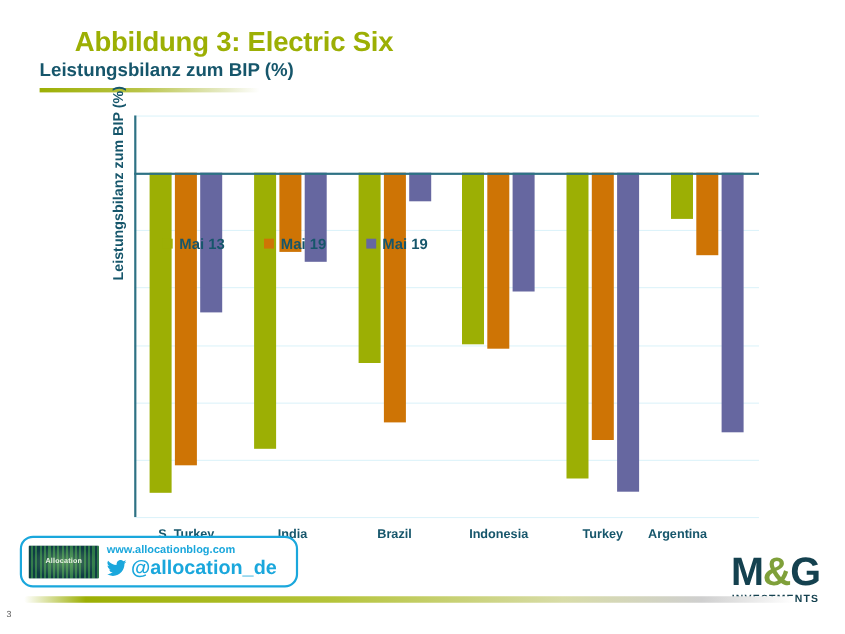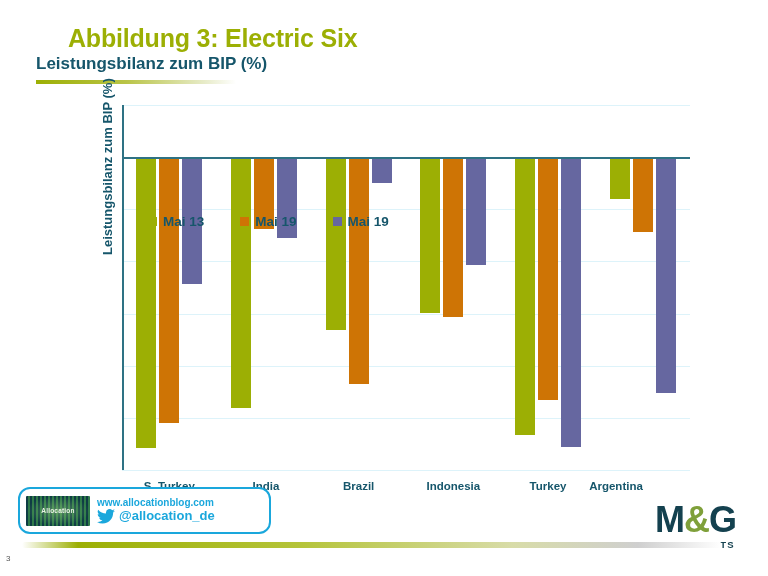--- a/index.html
+++ b/index.html
@@ -100,24 +100,24 @@
     background: radial-gradient(ellipse at center, rgba(140,200,120,.55) 0%, rgba(20,60,68,0) 70%);
   }
   #blog-logo-text {
     position: relative; z-index: 2; color: #eaf3e4;
     font-size: 6.5px; font-weight: bold; letter-spacing: .2px;
   }
   #blog-lines { display: flex; flex-direction: column; gap: 1px; }
   #blog-url { font-size: 10px; font-weight: bold; color: #1AA7DC; line-height: 1.1; white-space: nowrap; }
   #blog-handle-row { display: flex; align-items: center; gap: 4px; }
   #twitter-bird { flex: 0 0 auto; }
-  #blog-handle { font-size: 13px; font-weight: bold; color: #1AA7DC; line-height: 1.1; white-space: nowrap; }
-
-  
-  #mg-logo { position: absolute; left: 655px; top: 502px; width: 100px; }
+  #blog-handle { font-size: 18px; font-weight: bold; color: #1AA7DC; line-height: 1.1; white-space: nowrap; }
+
+  
+  #mg-logo { position: absolute; left: 655px; top: 502px; width: 100px; text-align: center; }
   #mg-wordmark {
     font-size: 36px; font-weight: bold; color: #14414F; line-height: 1;
     letter-spacing: -1px; position: relative;
   }
   #mg-amp { color: #7FA03A; }
   #mg-sub {
     font-size: 9.5px; font-weight: bold; color: #14414F;
     letter-spacing: 1.1px; margin-top: 1px;
   }
 

